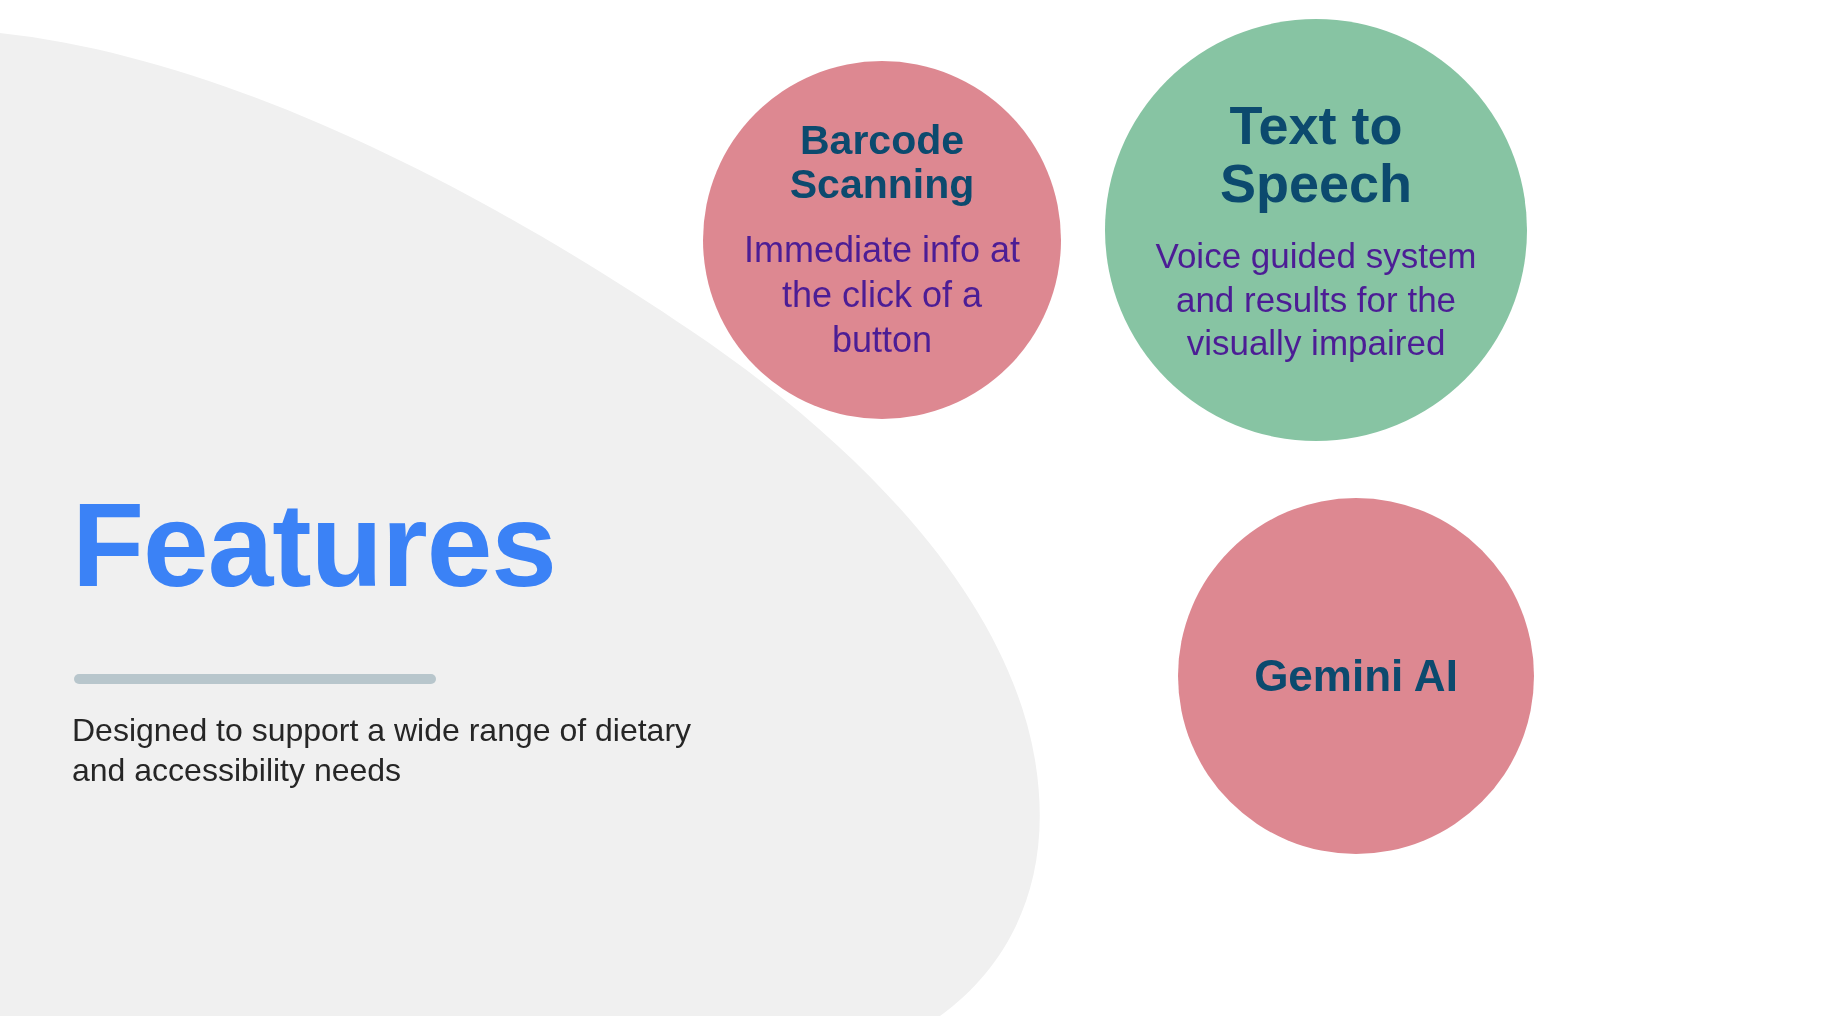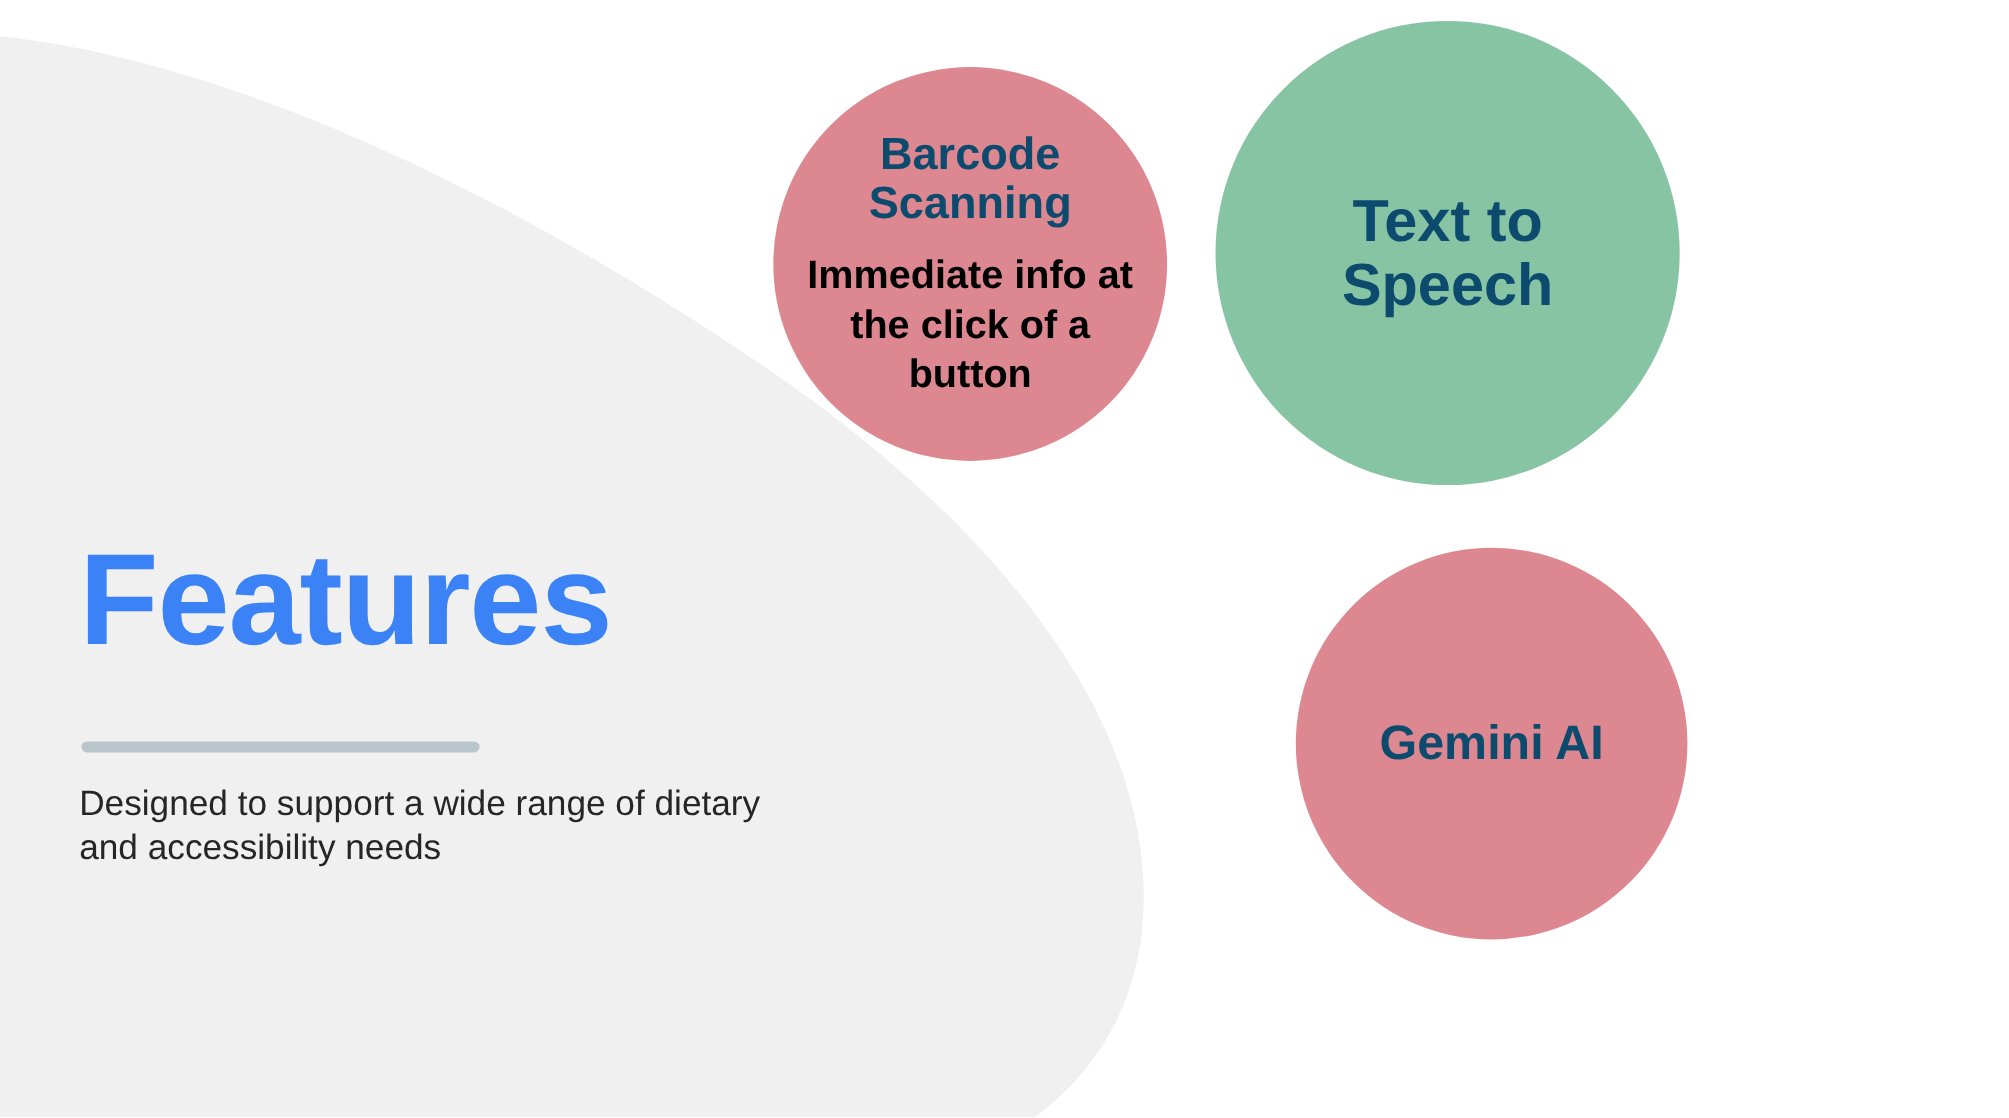--- a/index.html
+++ b/index.html
@@ -74,24 +74,24 @@
   }
   .circle .c-title {
     margin: 0;
     font-weight: bold;
     font-family: "Liberation Sans", sans-serif;
     line-height: 1.08;
     color: #0c4a6e;
   }
   .circle .c-body {
     margin: 0;
-    font-weight: bold;
+    font-weight: normal;
     font-family: "Liberation Sans", sans-serif;
     line-height: 1.24;
-    color: #000000;
+    color: #4c1d95;
   }
 
   
   #circle-barcode {
     left: 703px;  top: 61px;
     width: 358px; height: 358px;
     background: #dd8891;
     z-index: 3;
   }
   #circle-barcode .c-title { font-size: 41px; max-width: 260px; }
@@ -142,20 +142,21 @@
     <p class="subtitle">Designed to support a wide range of dietary and accessibility needs</p>
   </div>
 
   <div class="circle" id="circle-barcode">
     <p class="c-title">Barcode Scanning</p>
     <p class="c-body">Immediate info at the click of a button</p>
   </div>
 
   <div class="circle" id="circle-tts">
     <p class="c-title">Text to Speech</p>
+    <p class="c-body">Voice guided system and results for the visually impaired</p>
   </div>
 
 
   <div class="circle" id="circle-gemini">
     <p class="c-title">Gemini AI</p>
   </div>
 
 </div>
 
 </body></html>

